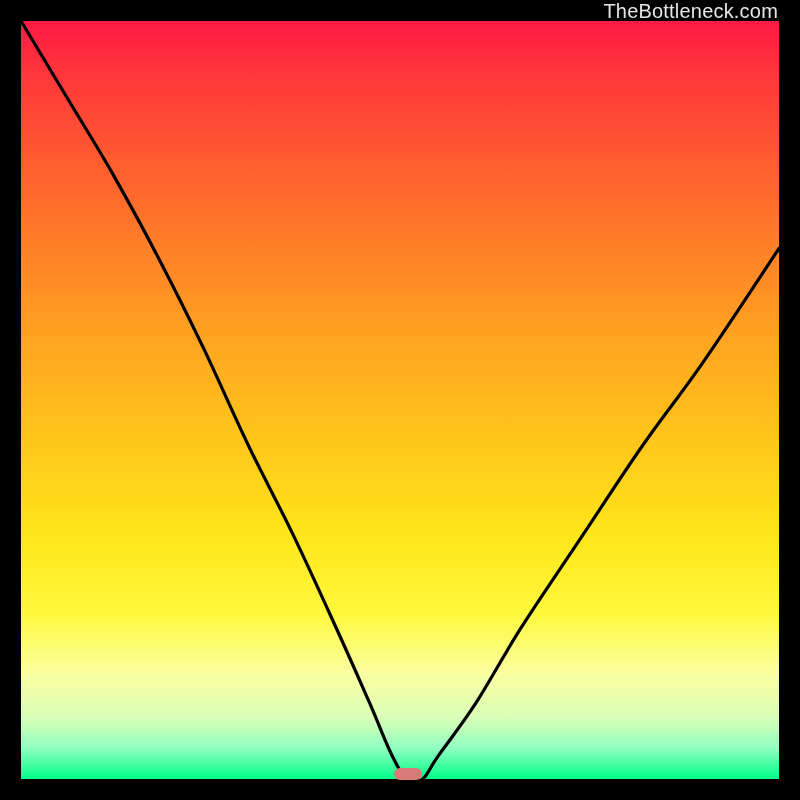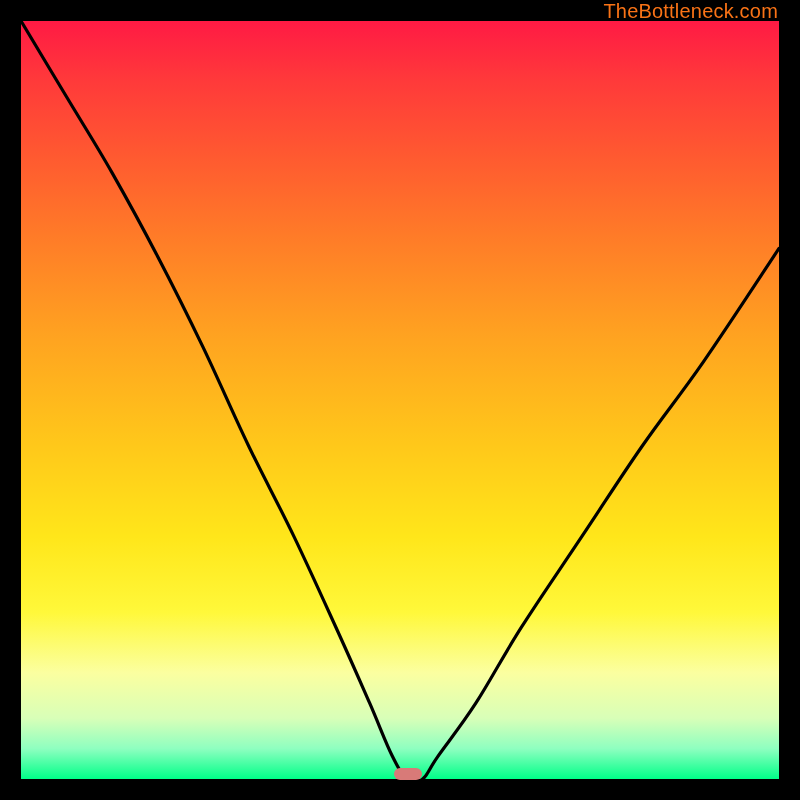--- a/index.html
+++ b/index.html
@@ -51,21 +51,21 @@
     width: 28px;
     height: 12px;
     background: #d87a78;
     border-radius: 6px;
     transform: translate(-50%, -50%);
   }
   .watermark {
     position: absolute;
     top: 0px;
     right: 22px;
-    color: #f97316;
+    color: #e5e5e5;
     font-size: 20px;
     font-weight: 500;
     letter-spacing: 0.2px;
     user-select: none;
   }
 </style>
 </head>
 <body>
 
 <div class="frame">

